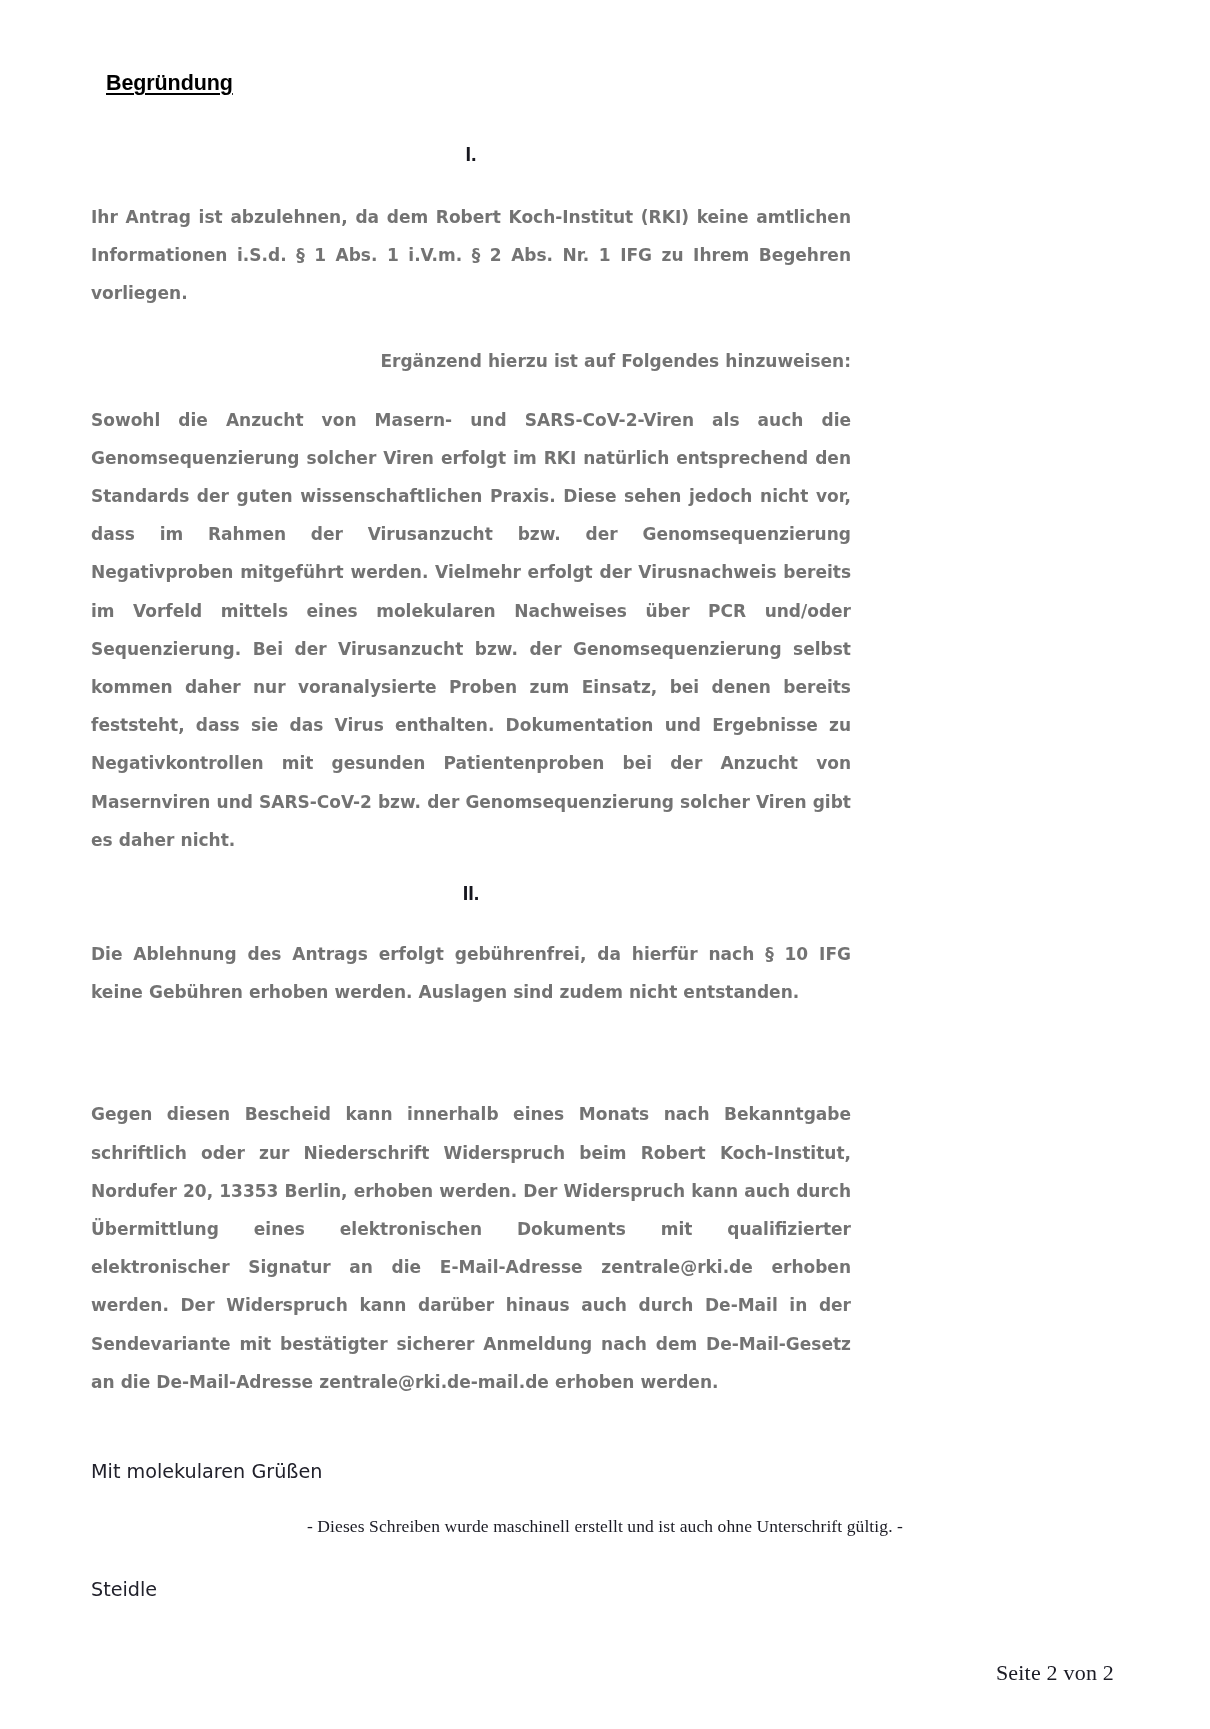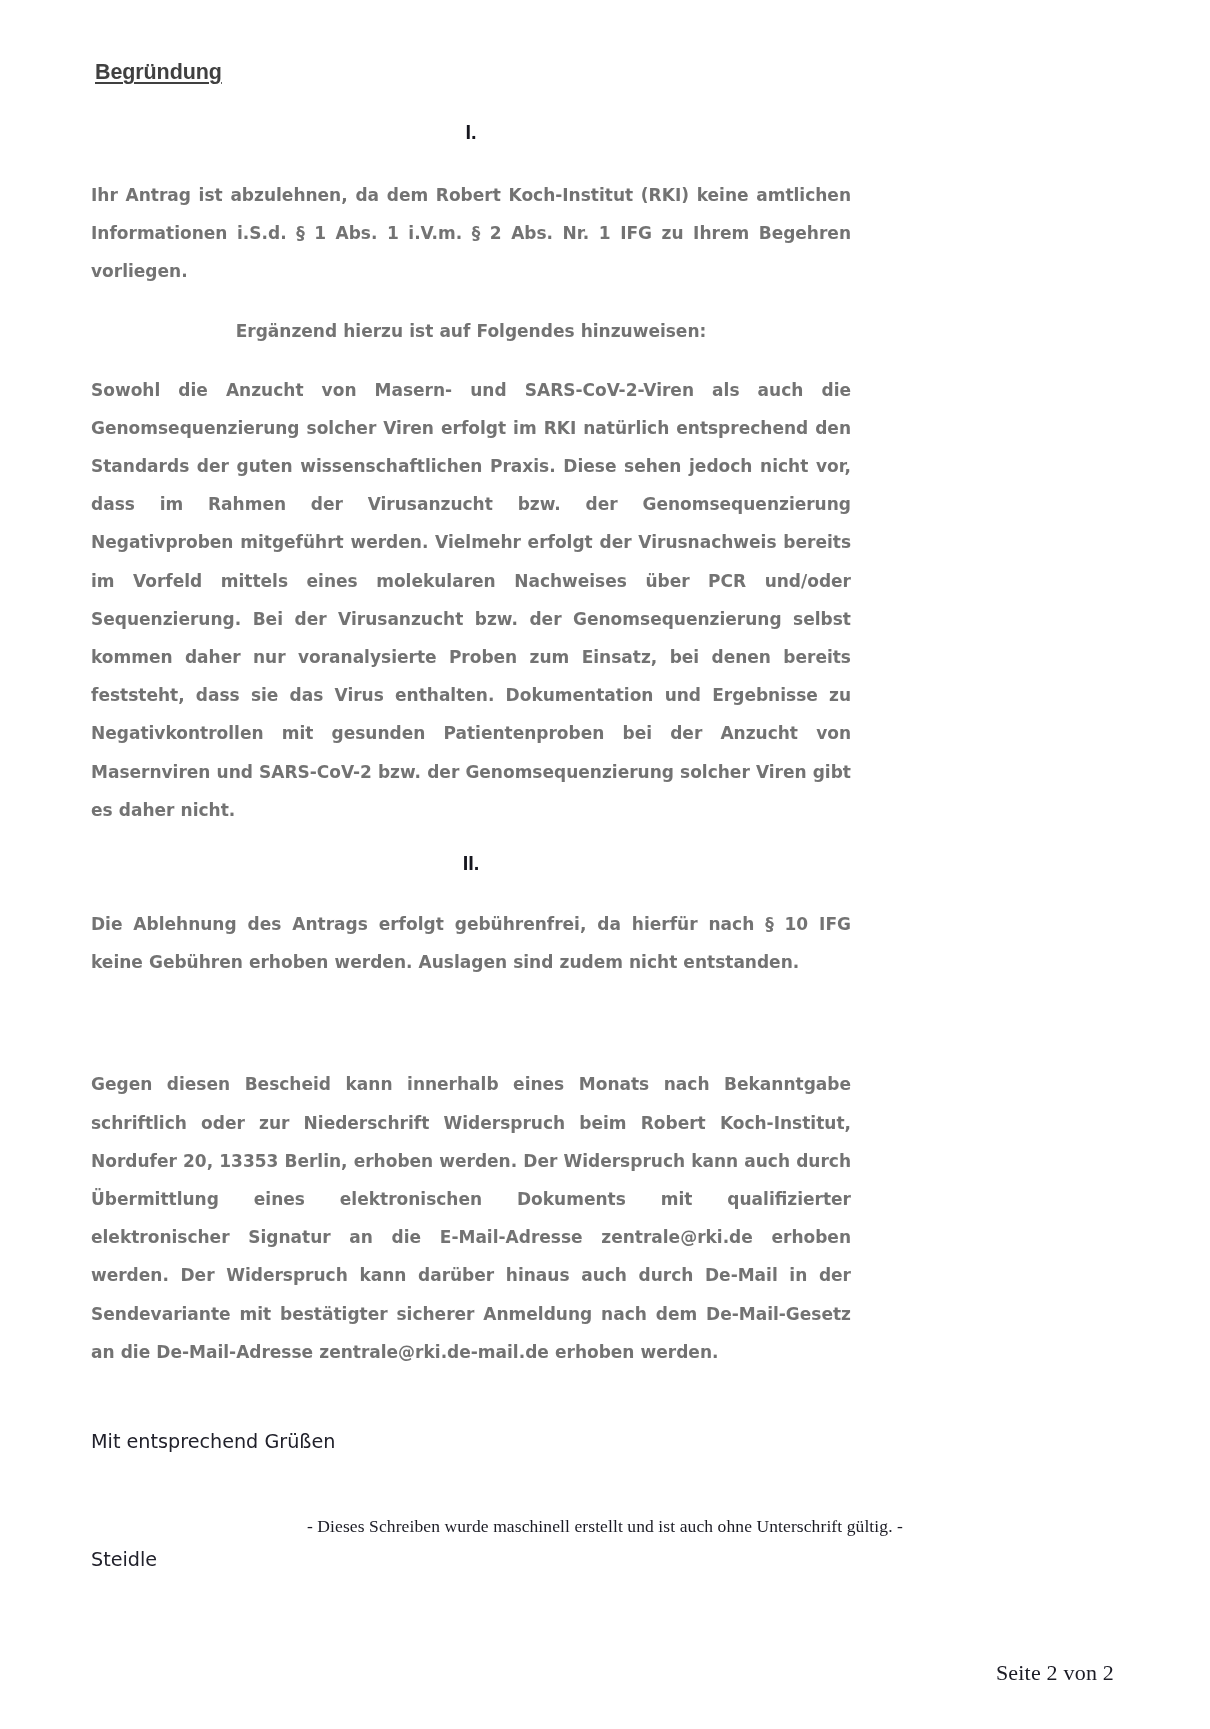--- a/index.html
+++ b/index.html
@@ -27,25 +27,25 @@
     top: 0;
     width: 760px;
   }
 
   
   .section-heading {
     font-family: "Liberation Sans", sans-serif;
     font-weight: bold;
     font-size: 21.5px;
     letter-spacing: -0.1px;
-    color: #404040;
+    color: #000000;
     text-decoration: underline;
     text-underline-offset: 3px;
     text-decoration-thickness: 2px;
-    margin: 4px;
+    margin: 15px;
     line-height: 1.2;
   }
 
   .roman-numeral {
     font-family: "Liberation Sans", sans-serif;
     font-weight: bold;
     font-size: 20px;
     color: #16161e;
     text-align: center;
     margin: 0;
@@ -61,21 +61,22 @@
     text-align: justify;
     text-justify: inter-word;
     margin: 0;
     -webkit-hyphens: none;
     hyphens: none;
     word-spacing: 0.2px;
     font-weight: bold;
   }
 
   .body-par.left {
-    text-align: center;
+    text-align: right;
+    margin-top: 8px;
   }
 
   .closing-line {
     font-family: "DejaVu Sans", "Liberation Sans", sans-serif;
     font-size: 19.2px;
     line-height: 30px;
     color: #21212b;
     margin: 0;
     text-align: left;
   }
@@ -147,21 +148,21 @@
 
     <div class="sp-66"></div>
 
 
     <div class="sp-18"></div>
 
     <p class="body-par">Gegen diesen Bescheid kann innerhalb eines Monats nach Bekanntgabe schriftlich oder zur Niederschrift Widerspruch beim Robert Koch-Institut, Nordufer 20, 13353 Berlin, erhoben werden. Der Widerspruch kann auch durch Übermittlung eines elektronischen Dokuments mit qualifizierter elektronischer Signatur an die E-Mail-Adresse zentrale@rki.de erhoben werden. Der Widerspruch kann darüber hinaus auch durch De-Mail in der Sendevariante mit bestätigter sicherer Anmeldung nach dem De-Mail-Gesetz an die De-Mail-Adresse zentrale@rki.de-mail.de erhoben werden.</p>
 
     <div class="sp-56"></div>
 
-    <p class="closing-line">Mit entsprechend Grüßen</p>
+    <p class="closing-line">Mit molekularen Grüßen</p>
 
     <div class="sp-22"></div>
 
 
     <div class="sp-66"></div>
 
     <p class="closing-line">Steidle</p>
 
   </div>
 

